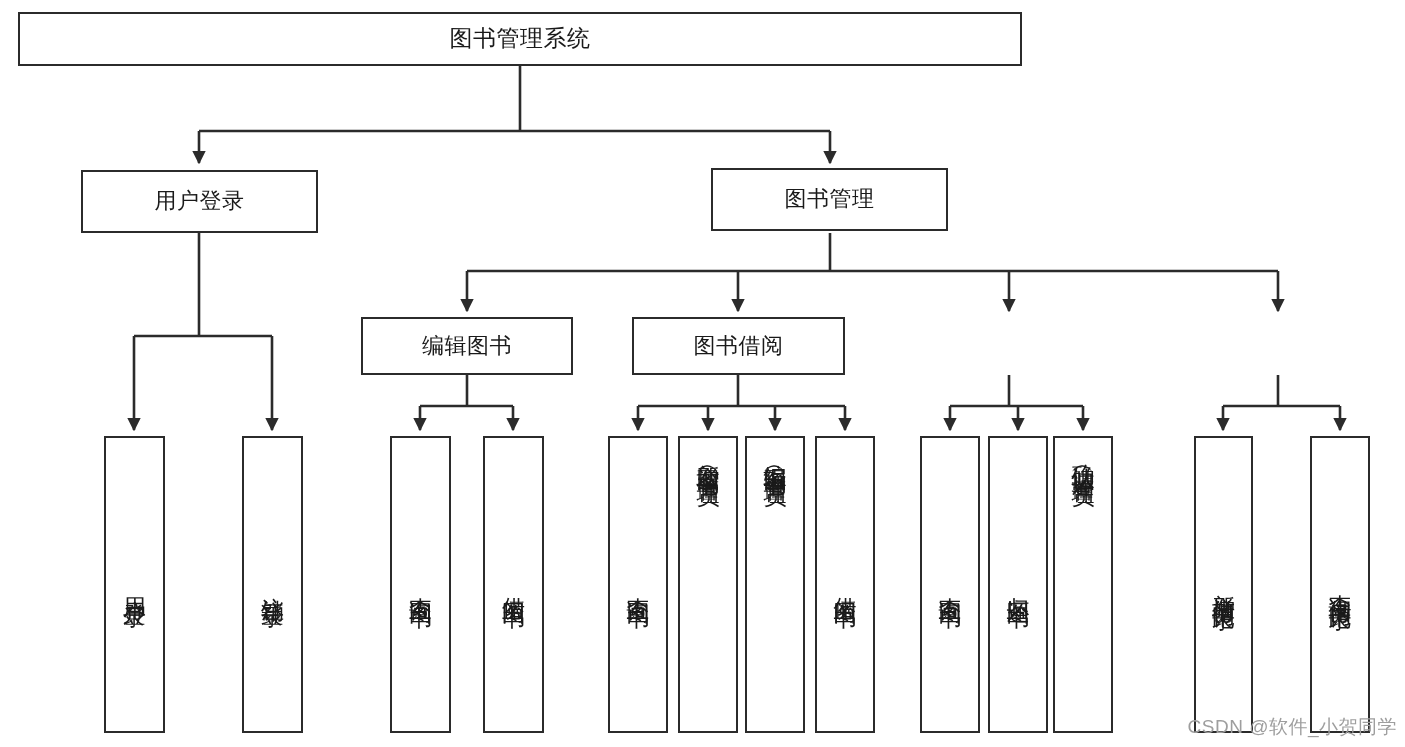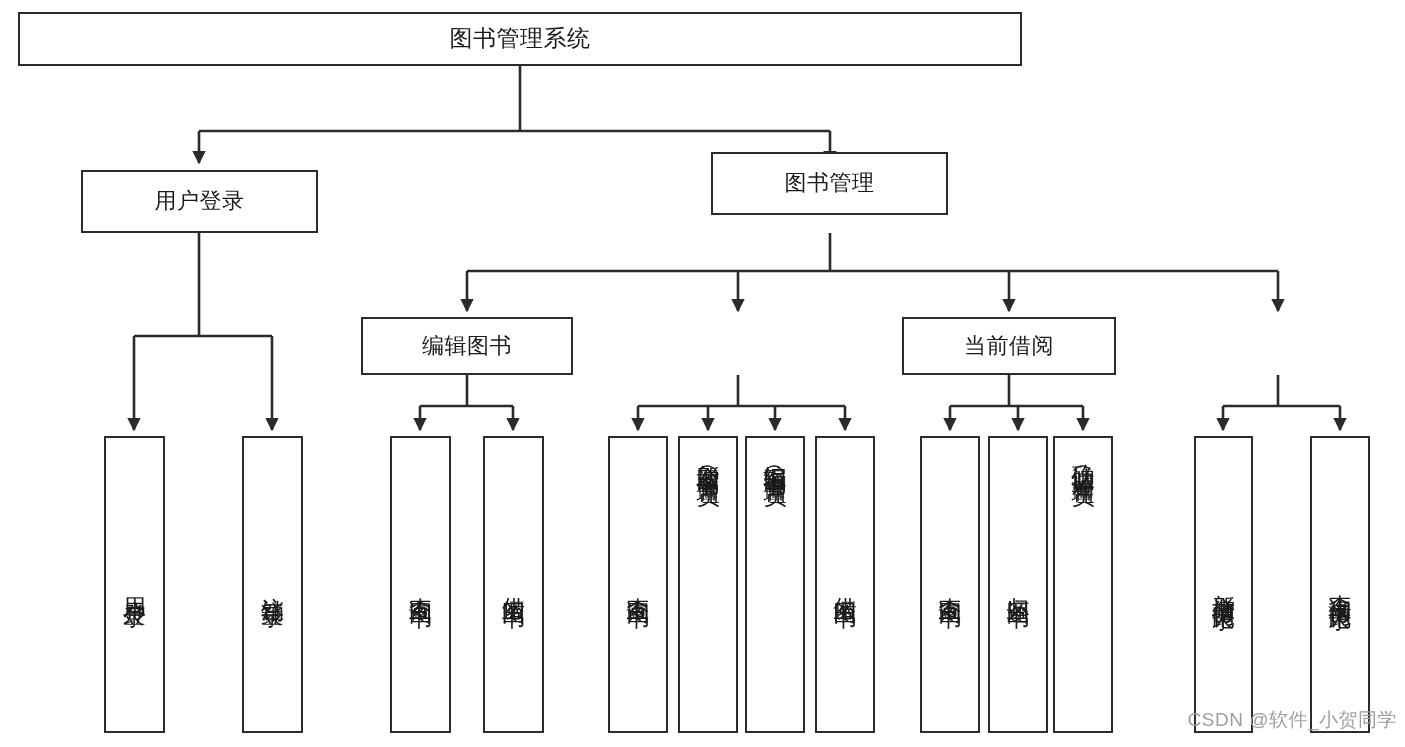--- a/index.html
+++ b/index.html
@@ -60,21 +60,21 @@
     letter-spacing: 3px;
     white-space: nowrap;
   }
   .node.v.centered {
     align-items: center;
     padding-top: 0;
   }
   #watermark {
     position: absolute;
     right: 8px;
-    bottom: 14px;
+    bottom: 7px;
     font-size: 19px;
     color: #9e9e9e;
     letter-spacing: 0.5px;
     white-space: nowrap;
   }
 </style>
 </head>
 <body>
 
 <div id="canvas">
@@ -130,29 +130,29 @@
     </g>
   </svg>
 
   <div class="node h root" style="left:18px; top:12px; width:1004px; height:54px;">
     <span class="node-label">图书管理系统</span>
   </div>
 
   <div class="node h" style="left:81px; top:170px; width:237px; height:63px;">
     <span class="node-label">用户登录</span>
   </div>
-  <div class="node h" style="left:711px; top:152px; width:237px; height:63px;">
+  <div class="node h" style="left:711px; top:168px; width:237px; height:63px;">
     <span class="node-label">图书管理</span>
   </div>
 
   <div class="node h" style="left:361px; top:317px; width:212px; height:58px;">
     <span class="node-label">编辑图书</span>
   </div>
-  <div class="node h" style="left:902px; top:317px; width:214px; height:58px;">
-    <span class="node-label">当前借阅</span>
+  <div class="node h" style="left:632px; top:317px; width:213px; height:58px;">
+    <span class="node-label">图书借阅</span>
   </div>
 
   <div class="node v centered" style="left:104px; top:436px; width:61px; height:297px;">
     <span class="node-label">用户登录</span>
   </div>
   <div class="node v centered" style="left:242px; top:436px; width:61px; height:297px;">
     <span class="node-label">注销登录</span>
   </div>
 
   <div class="node v centered" style="left:390px; top:436px; width:61px; height:297px;">

